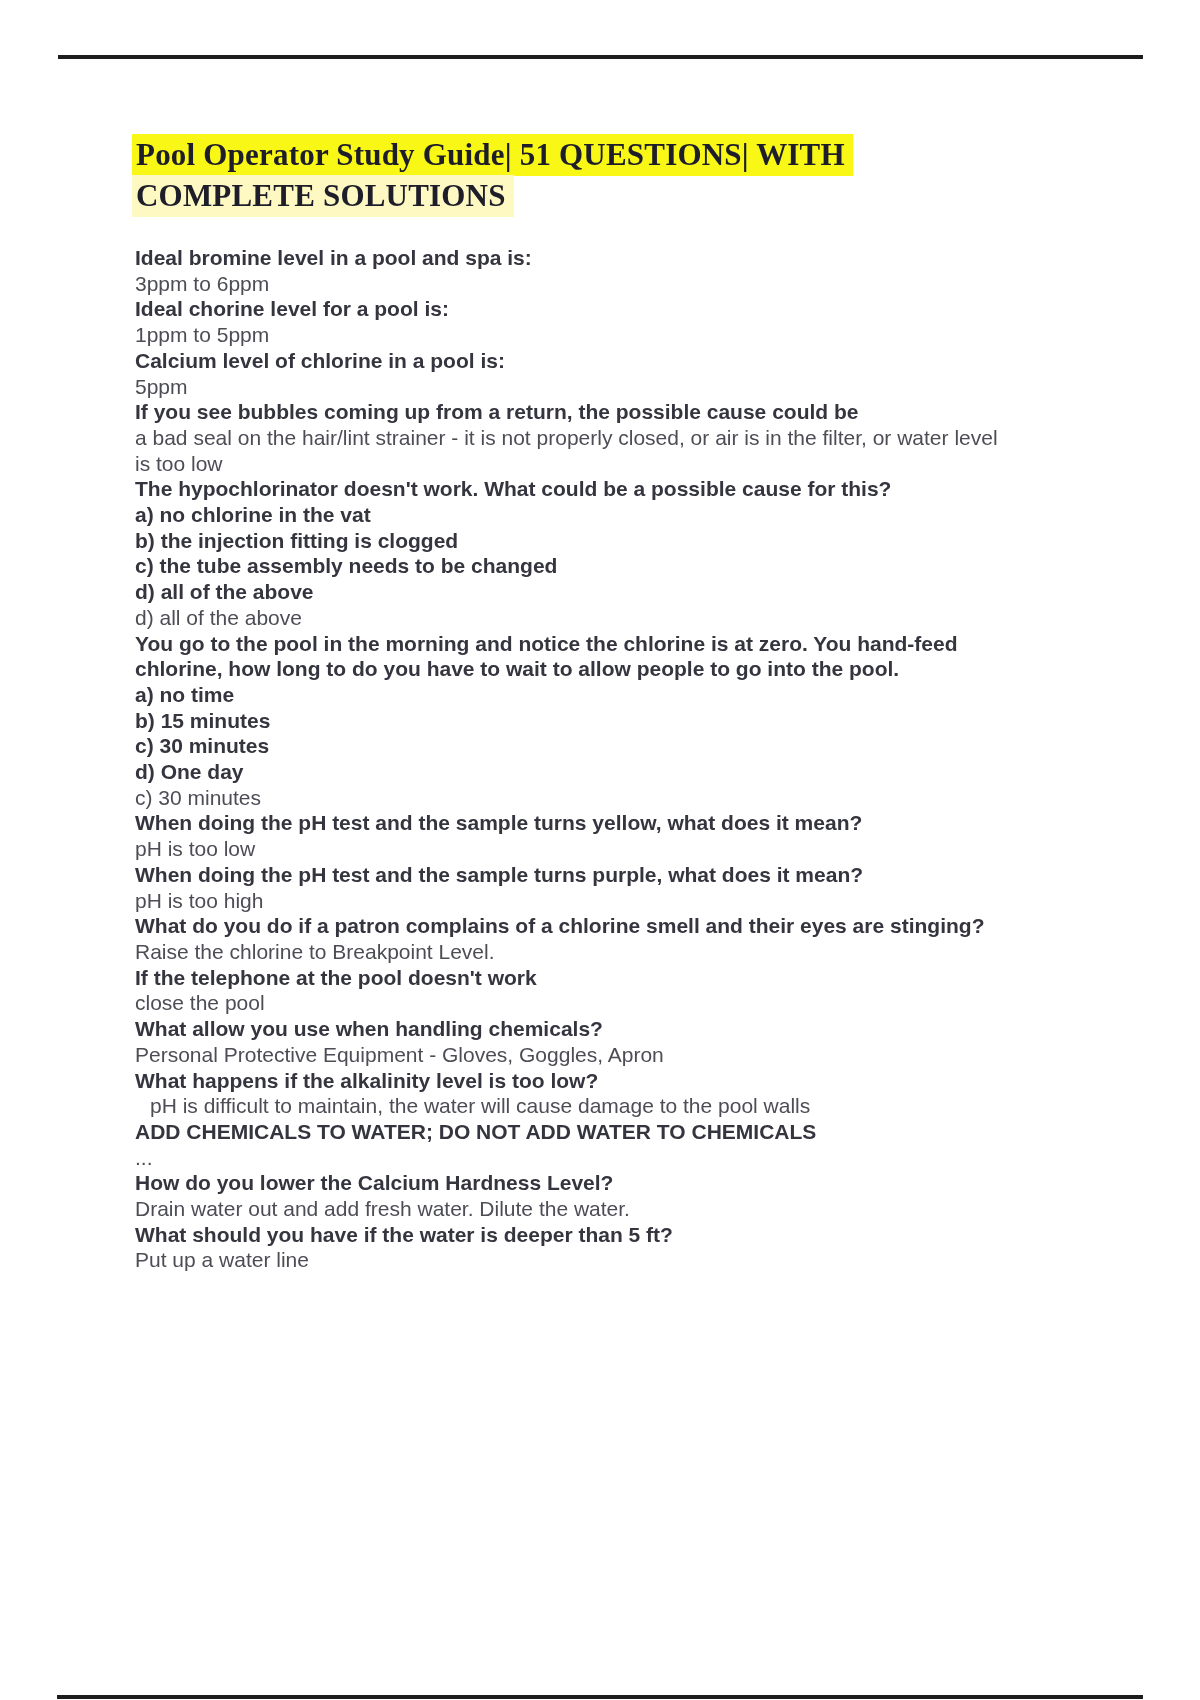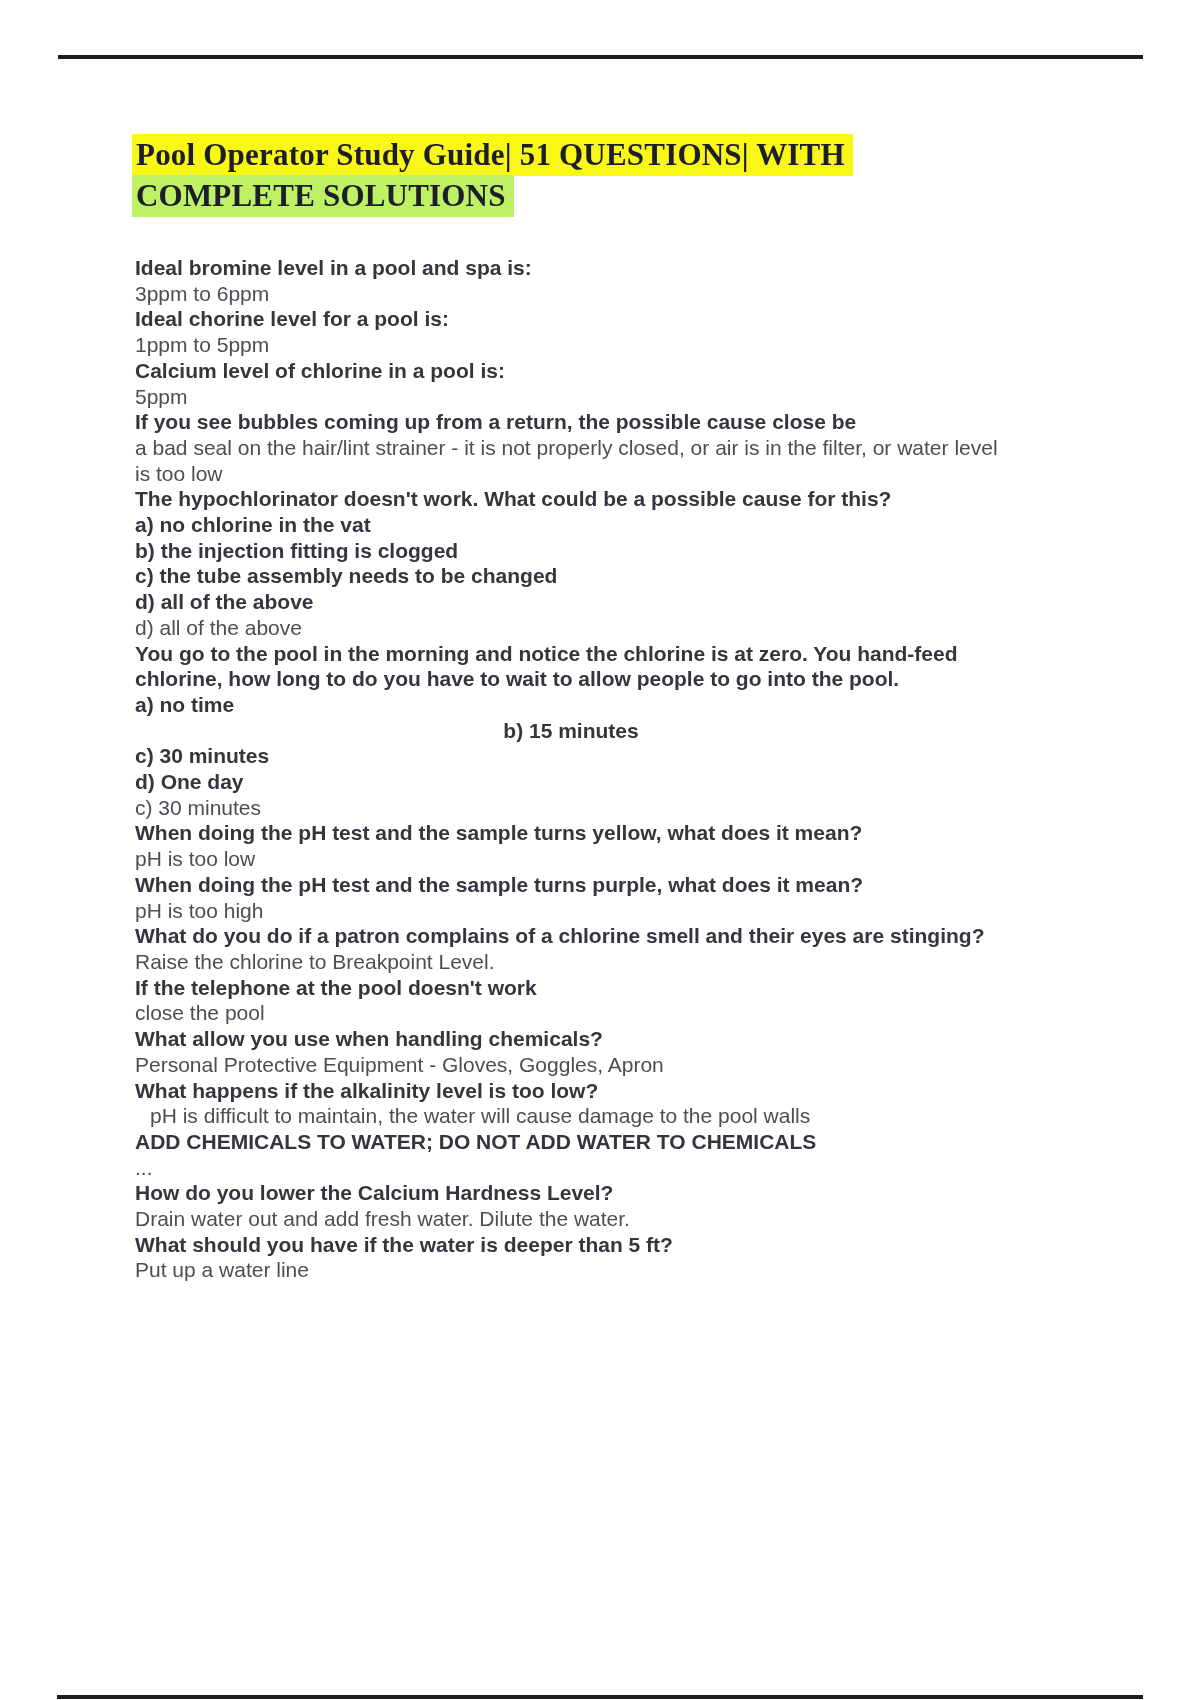--- a/index.html
+++ b/index.html
@@ -29,57 +29,57 @@
     letter-spacing: 0.2px;
   }
   .title-line { line-height: 41px; height: 41px; white-space: nowrap; }
   .title-line .hl {
     background: #f8f715;
     padding: 3px 8px 4px 4px;
   }
 
   #qa-container {
     position: absolute;
-    left: 135px; top: 255px;
+    left: 135px; top: 245px;
     width: 872px;
     font-size: 21px;
     line-height: 25.7px;
   }
   #qa-container p { margin: 0; padding: 0; }
   p.q { font-weight: 700; color: #35353f; }
   p.a { font-weight: 400; color: #4d4d56; }
 </style>
 </head>
 <body style="background: rgb(255, 255, 255);">
 
 <div class="rule" id="rule-top" style="background: rgb(29, 29, 29);"></div>
 
 <header id="title-block" style="color: rgb(30, 30, 42);">
   <div class="title-line"><span class="hl" style="background: rgb(248, 247, 21);">Pool Operator Study Guide| 51 QUESTIONS| WITH</span></div>
-  <div class="title-line"><span class="hl" style="background: #bef264;">COMPLETE SOLUTIONS</span></div>
+  <div class="title-line"><span class="hl" style="background: #fef9c3;">COMPLETE SOLUTIONS</span></div>
 </header>
 
 <main id="qa-container">
     <p class="q" style="color: rgb(53, 53, 63);">Ideal bromine level in a pool and spa is:</p>
     <p class="a" style="color: rgb(77, 77, 86);">3ppm to 6ppm</p>
     <p class="q" style="color: rgb(53, 53, 63);">Ideal chorine level for a pool is:</p>
     <p class="a" style="color: rgb(77, 77, 86);">1ppm to 5ppm</p>
     <p class="q" style="color: rgb(53, 53, 63);">Calcium level of chlorine in a pool is:</p>
     <p class="a" style="color: rgb(77, 77, 86);">5ppm</p>
-    <p class="q" style="color: rgb(53, 53, 63);">If you see bubbles coming up from a return, the possible cause close be</p>
+    <p class="q" style="color: rgb(53, 53, 63);">If you see bubbles coming up from a return, the possible cause could be</p>
     <p class="a" style="color: rgb(77, 77, 86);">a bad seal on the hair/lint strainer - it is not properly closed, or air is in the filter, or water level is too low</p>
     <p class="q" style="color: rgb(53, 53, 63);">The hypochlorinator doesn't work. What could be a possible cause for this?</p>
     <p class="q" style="color: rgb(53, 53, 63);">a) no chlorine in the vat</p>
     <p class="q" style="color: rgb(53, 53, 63);">b) the injection fitting is clogged</p>
     <p class="q" style="color: rgb(53, 53, 63);">c) the tube assembly needs to be changed</p>
     <p class="q" style="color: rgb(53, 53, 63);">d) all of the above</p>
     <p class="a" style="color: rgb(77, 77, 86);">d) all of the above</p>
     <p class="q" style="color: rgb(53, 53, 63);">You go to the pool in the morning and notice the chlorine is at zero. You hand-feed chlorine, how long to do you have to wait to allow people to go into the pool.</p>
     <p class="q" style="color: rgb(53, 53, 63);">a) no time</p>
-    <p class="q" style="color: rgb(53, 53, 63); text-align: center;">b) 15 minutes</p>
+    <p class="q" style="color: rgb(53, 53, 63);">b) 15 minutes</p>
     <p class="q" style="color: rgb(53, 53, 63);">c) 30 minutes</p>
     <p class="q" style="color: rgb(53, 53, 63);">d) One day</p>
     <p class="a" style="color: rgb(77, 77, 86);">c) 30 minutes</p>
     <p class="q" style="color: rgb(53, 53, 63);">When doing the pH test and the sample turns yellow, what does it mean?</p>
     <p class="a" style="color: rgb(77, 77, 86);">pH is too low</p>
     <p class="q" style="color: rgb(53, 53, 63);">When doing the pH test and the sample turns purple, what does it mean?</p>
     <p class="a" style="color: rgb(77, 77, 86);">pH is too high</p>
     <p class="q" style="color: rgb(53, 53, 63);">What do you do if a patron complains of a chlorine smell and their eyes are stinging?</p>
     <p class="a" style="color: rgb(77, 77, 86);">Raise the chlorine to Breakpoint Level.</p>
     <p class="q" style="color: rgb(53, 53, 63);">If the telephone at the pool doesn't work</p>

